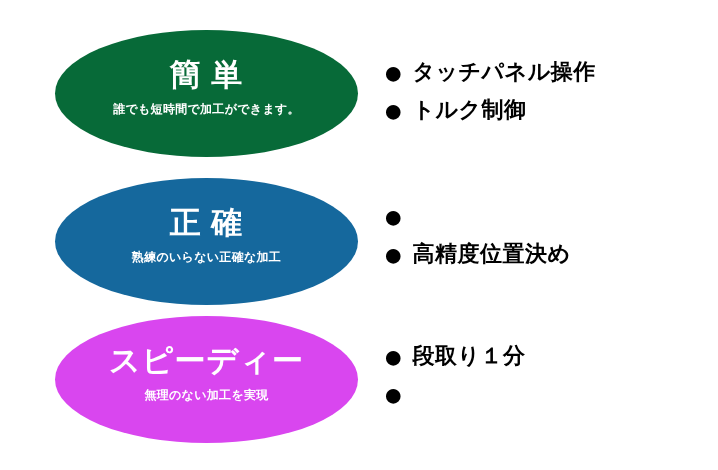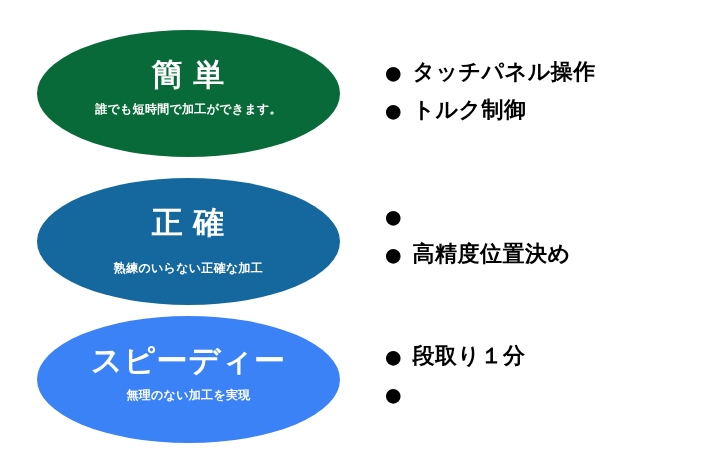--- a/index.html
+++ b/index.html
@@ -10,35 +10,35 @@
   .canvas {
     position: relative;
     width: 718px;
     height: 470px;
     background: #ffffff;
     overflow: hidden;
     font-family: "Liberation Sans", sans-serif;
   }
   .ellipse {
     position: absolute;
-    left: 37px;
+    left: 55px;
     width: 303px;
     height: 127px;
     border-radius: 50%;
     color: #ffffff;
     text-align: left;
     display: flex;
     flex-direction: column;
     align-items: center;
     justify-content: flex-start;
     padding-top: 28px;
     box-sizing: border-box;
   }
   .row1 .ellipse { top: 30px; }
-  .row2 .ellipse { top: 178px; gap: 11px; }
+  .row2 .ellipse { top: 178px; }
   .row3 .ellipse { top: 316px; }
   .ellipse-title {
     font-size: 31px;
     font-weight: bold;
     line-height: 33px;
     letter-spacing: 1px;
     white-space: nowrap;
   }
   .ellipse-subtitle {
     font-size: 12px;
@@ -109,21 +109,21 @@
         <span class="dot">●</span>
       </li>
       <li class="bullet">
         <span class="dot">●</span>
         <span class="btext">高精度位置決め</span>
       </li>
     </ul>
   </section>
 
   <section class="row row3">
-    <div class="ellipse" style="background-color: #3b82f6;">
+    <div class="ellipse" style="background-color: #d946ef;">
       <div class="ellipse-title">スピーディー</div>
       <div class="ellipse-subtitle">無理のない加工を実現</div>
     </div>
     <ul class="bullets">
       <li class="bullet">
         <span class="dot">●</span>
         <span class="btext">段取り１分</span>
       </li>
       <li class="bullet">
         <span class="dot">●</span>

